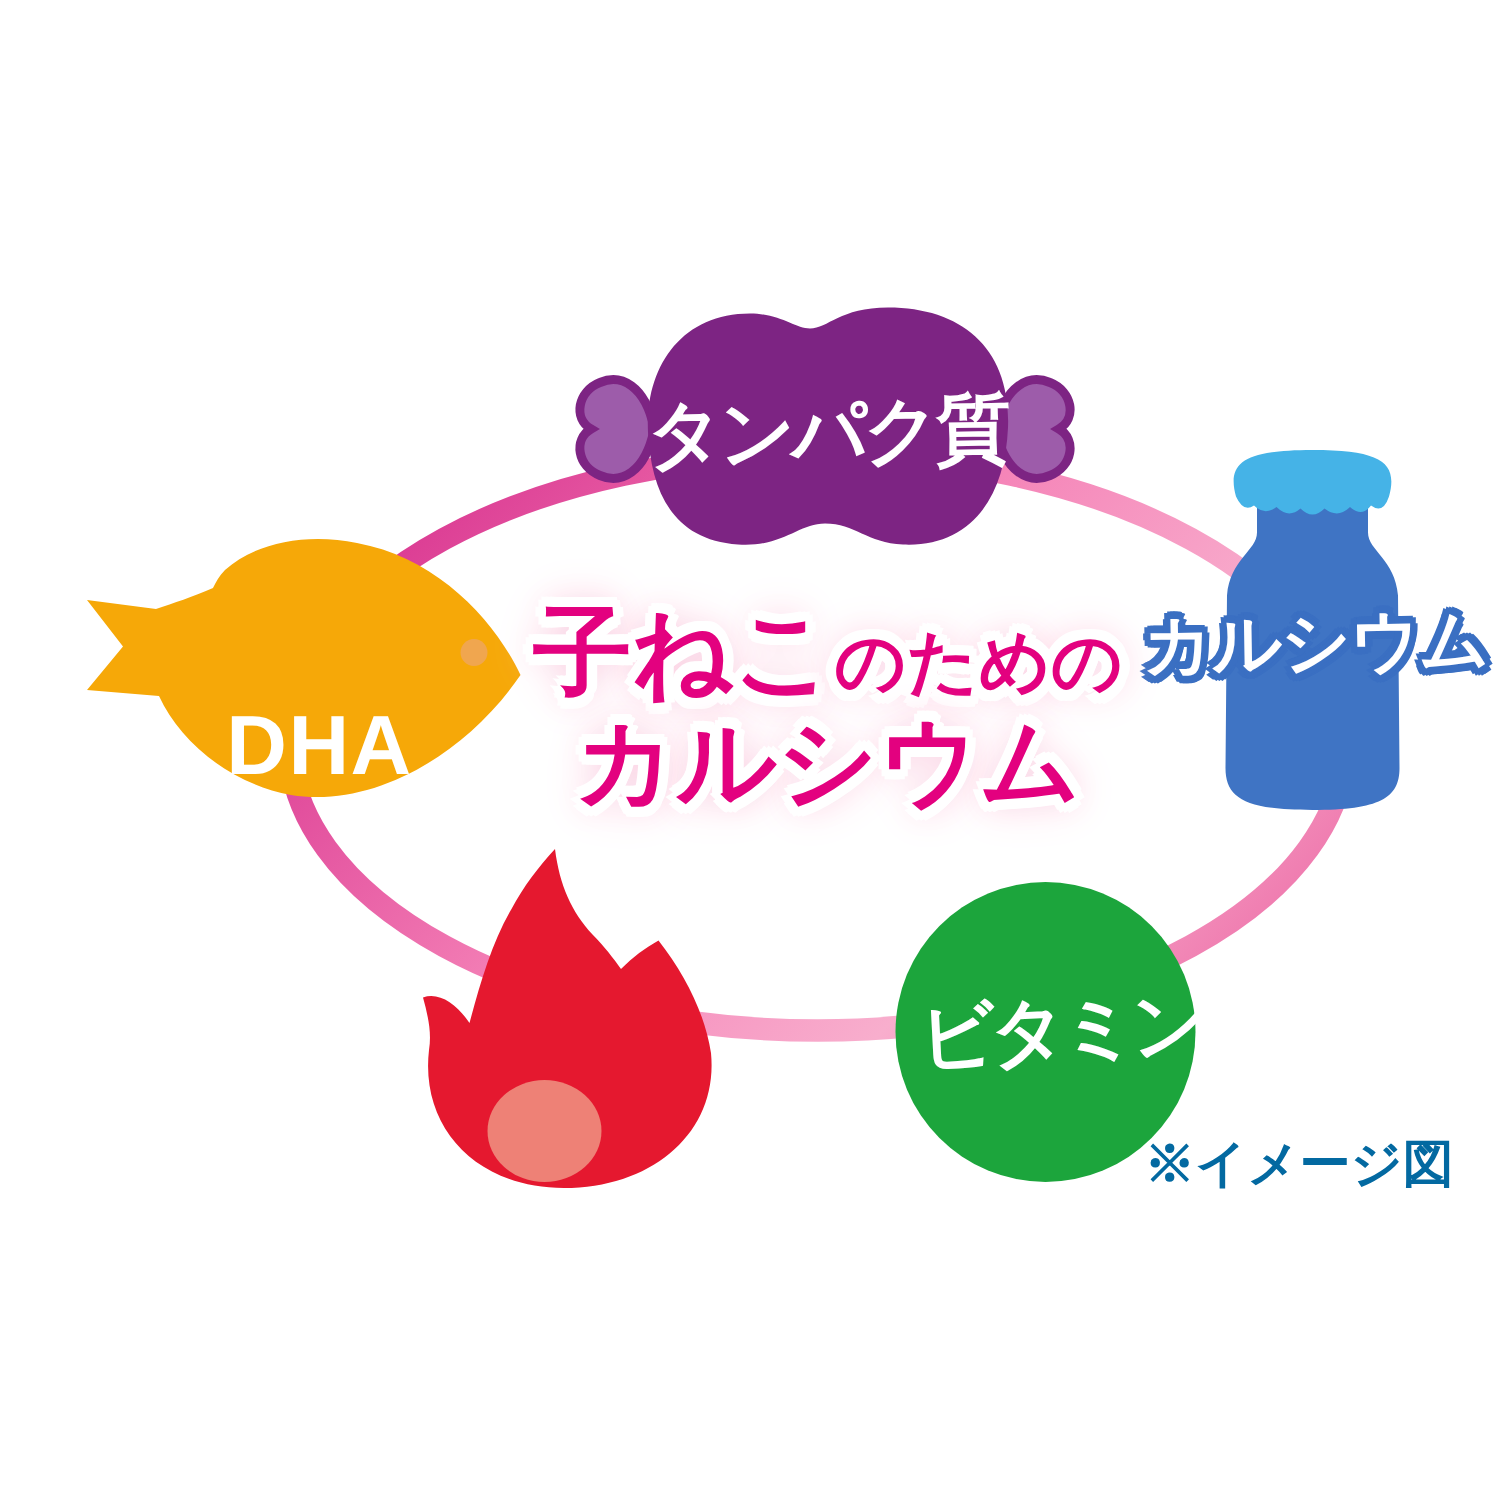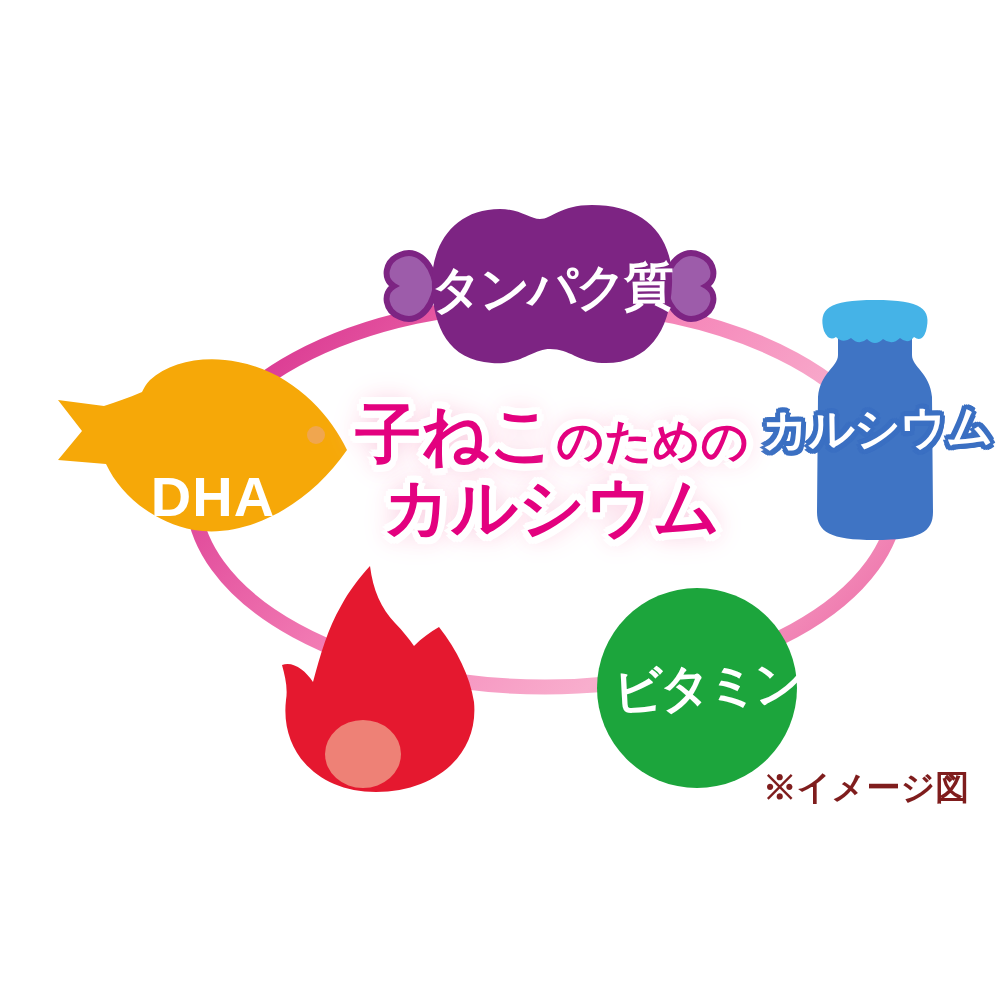--- a/index.html
+++ b/index.html
@@ -137,15 +137,15 @@
   <div class="label" id="label-calcium">カルシウム</div>
   <div class="label" id="label-vitamin">ビタミン</div>
 
   <div id="diagram-title" style="color: rgb(227, 1, 127);">
     <div>
       <span class="title-big">子ねこ</span><span class="title-small">のための</span>
     </div>
     <div class="title-big">カルシウム</div>
   </div>
 
-  <div id="footnote" style="color: #7f1d1d; margin-top: 12px;">※イメージ図</div>
+  <div id="footnote" style="color: #0369a1;">※イメージ図</div>
 
 </div>
 
 </body></html>

